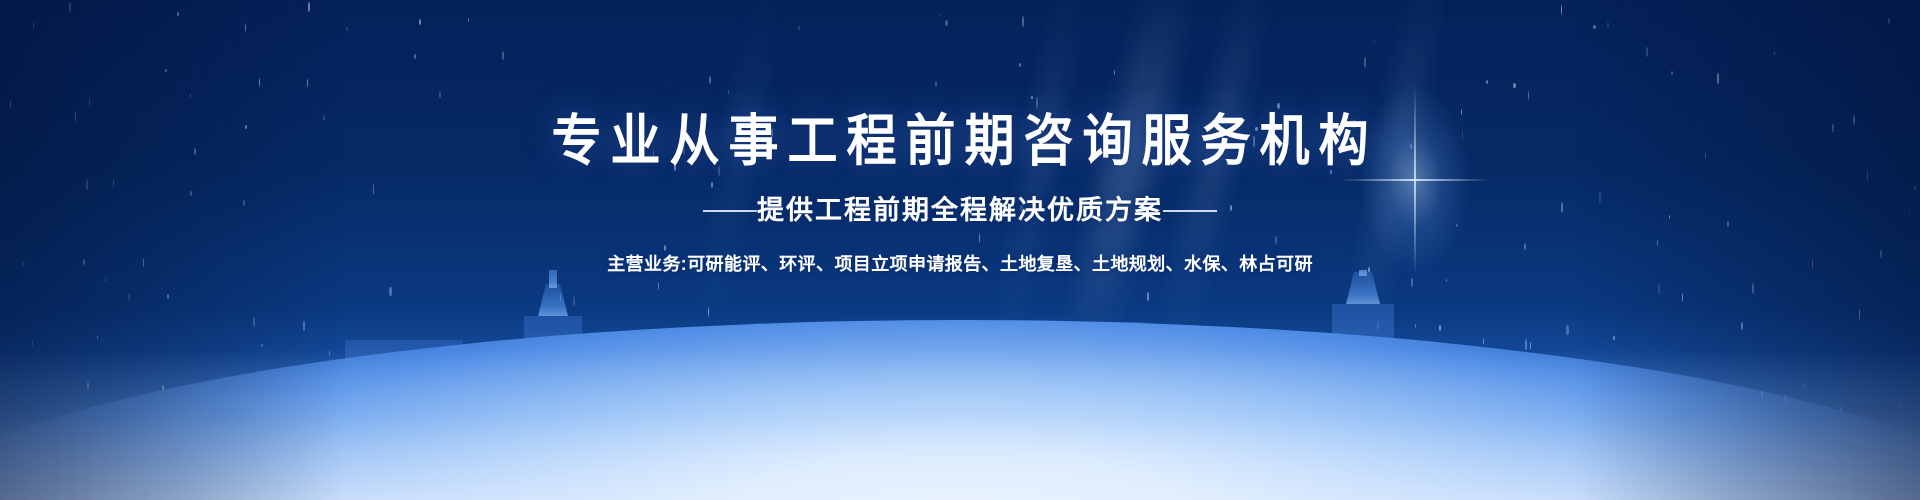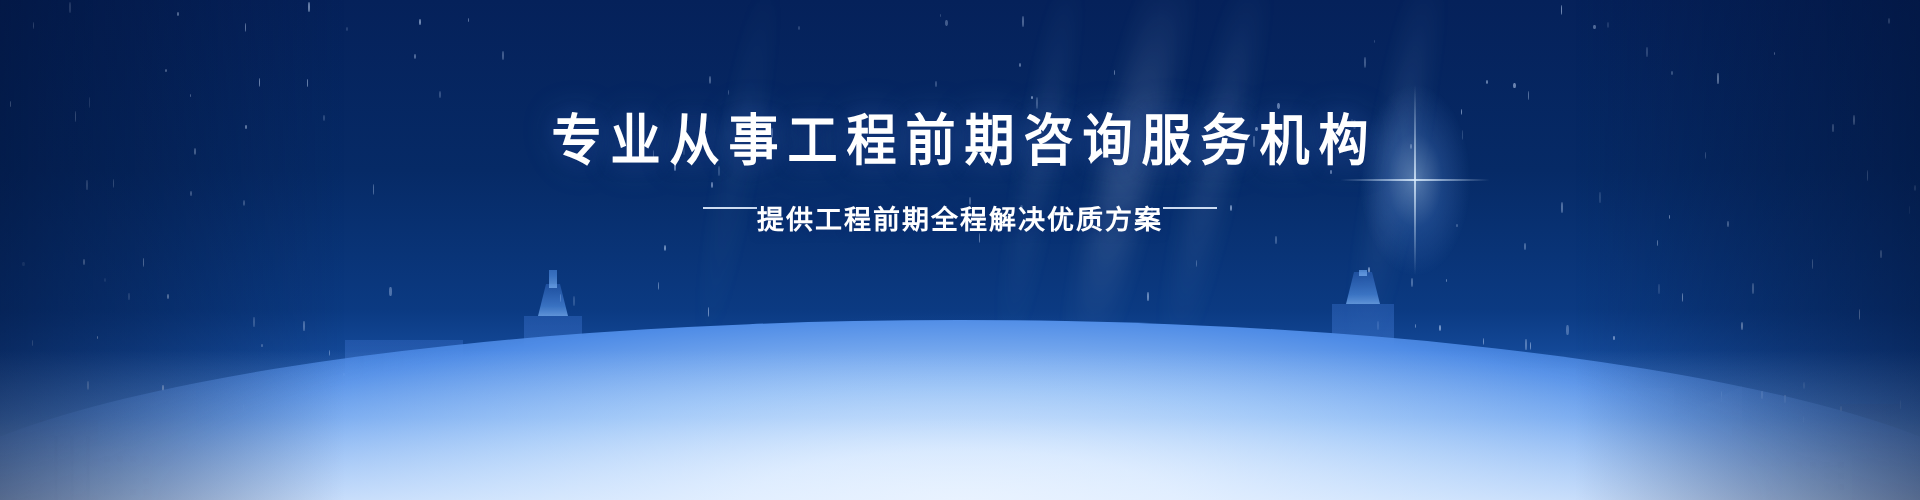--- a/index.html
+++ b/index.html
@@ -95,22 +95,22 @@
     color:#ffffff;
     letter-spacing:9px;
     text-indent:9px;
     white-space:nowrap;
     text-shadow:0 2px 14px rgba(10,40,110,.75), 0 0 32px rgba(120,175,255,.35);
     transform:scaleY(1.12);
     transform-origin:center top;
   }
 
   .sub-row{
-    margin-top:44px;
-    display:flex;align-items:flex-start;justify-content:center;
+    margin-top:34px;
+    display:flex;align-items:center;justify-content:center;
     white-space:nowrap;
   }
   .dash{
     display:block;width:54px;height:2px;
     background:rgba(226,238,255,.9);
   }
   .subtitle{
     font-size:27px;line-height:1;font-weight:bold;color:#ffffff;
     letter-spacing:2px;
     text-shadow:0 2px 10px rgba(10,40,110,.6);
@@ -552,15 +552,16 @@
   <div class="copy">
 
     <div class="headline">专业从事工程前期咨询服务机构</div>
 
     <div class="sub-row">
       <span class="dash"></span>
       <span class="subtitle">提供工程前期全程解决优质方案</span>
       <span class="dash"></span>
     </div>
 
+    <div class="services">主营业务:可研能评、环评、项目立项申请报告、土地复垦、土地规划、水保、林占可研</div>
 
   </div>
 </div>
 
 </body></html>

